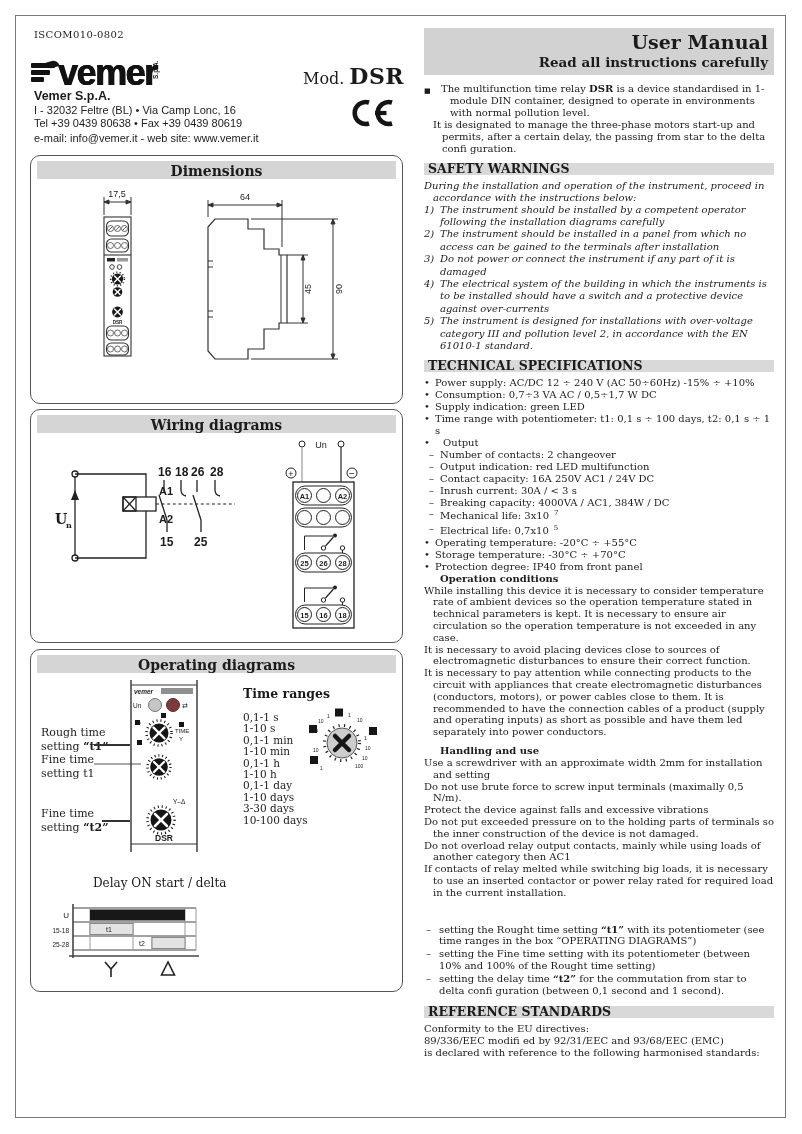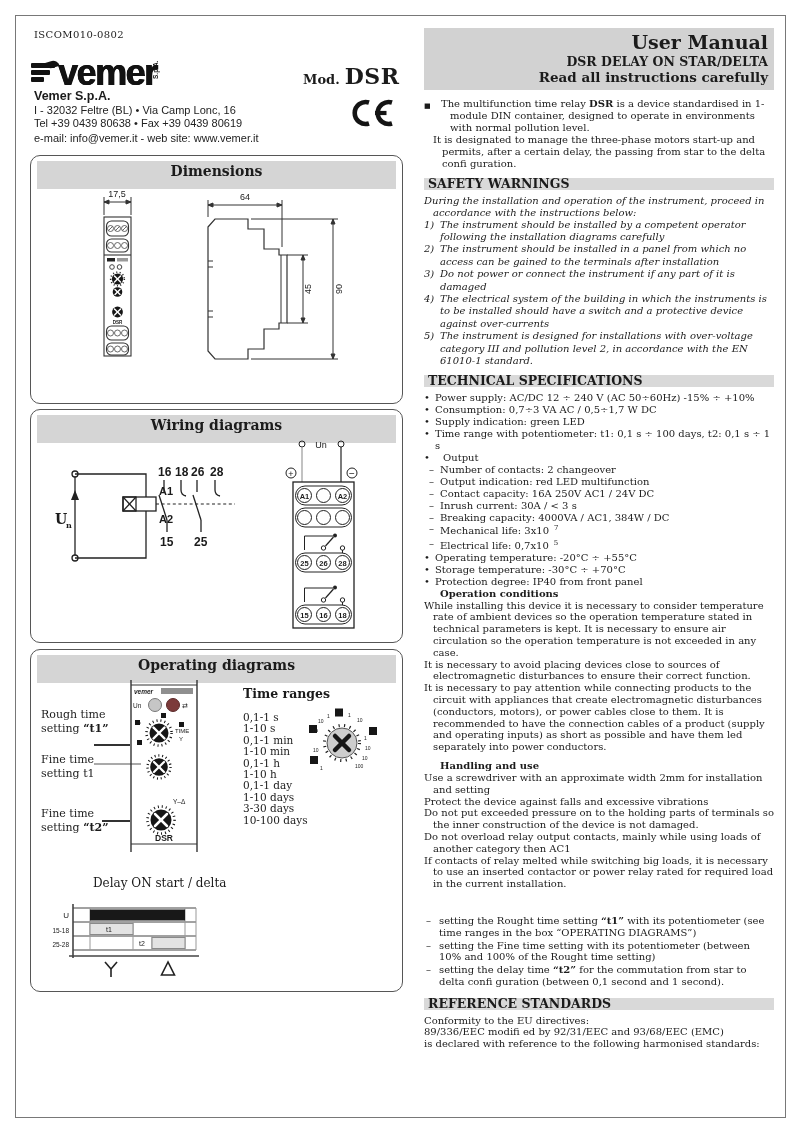--- a/index.html
+++ b/index.html
@@ -21,28 +21,28 @@
        text-shadow:.6px 0 #121212,-.3px 0 #121212}
   .logo-spa{font-family:"Liberation Sans",sans-serif;font-size:6.5px;font-weight:bold;
        transform:rotate(-90deg);transform-origin:left bottom;display:inline-block;
        margin:0 0 10px 2px;color:#121212}
   .company{position:absolute;left:34px;top:89px;font-family:"Liberation Sans",sans-serif;
        font-weight:bold;font-size:12.5px}
   .addr{position:absolute;left:34px;font-family:"Liberation Sans",sans-serif;font-size:11px;color:#222}
   .a1{top:104px}.a2{top:117px}.a3{top:132px}
 
   .model{position:absolute;left:303px;top:63px;white-space:nowrap}
-  .model .mp{font-weight:bold;font-size:13px}
+  .model .mp{font-weight:normal;font-size:16px}
   .model .mn{font-weight:bold;font-size:22px;margin-left:5px;letter-spacing:.5px}
   .ce{position:absolute;left:348px;top:97px}
 
   
   .box{position:absolute;left:30px;width:371px;border:1.5px solid #565656;border-radius:10px;background:#fff}
   .box-hd{margin:5px 6px 0 6px;background:#d5d5d5;text-align:center;font-weight:bold;
-       font-size:14px;padding:2px 0 10px}
+       font-size:14px;padding:2px 0 0}
   #box-dim{top:155px;height:247px}
   #box-wir{top:409px;height:232px}
   #box-op{top:649px;height:341px}
   .dim-svg{position:absolute;left:10px;top:32px}
   .wir-svg{position:absolute;left:8px;top:30px}
 
   
   .op-label{position:absolute;left:10px;font-size:11px;line-height:13.5px}
   .op-label b{font-weight:bold}
   .leader{position:absolute;height:1.5px;background:#333}
@@ -306,21 +306,21 @@
       <text x="265.5" y="177.5" font-size="7.5" font-weight="bold" text-anchor="middle">15</text>
       <text x="284.5" y="177.5" font-size="7.5" font-weight="bold" text-anchor="middle">16</text>
       <text x="303.5" y="177.5" font-size="7.5" font-weight="bold" text-anchor="middle">18</text>
     </g>
   </svg>
 </div>
 
 <div class="box" id="box-op">
   <div class="box-hd">Operating diagrams</div>
 
-  <div class="op-label" style="top:58px">
+  <div class="op-label" style="top:76px">
     <div>Rough time</div>
     <div><span>setting </span><b>“t1”</b></div>
   </div>
   <div class="op-label" style="top:103px">
     <div>Fine time</div>
     <div>setting t1</div>
   </div>
   <div class="op-label" style="top:157px">
     <div>Fine time</div>
     <div><span>setting </span><b>“t2”</b></div>
@@ -452,21 +452,20 @@
         <line x1="74" y1="60" x2="68" y2="67"></line>
         <line x1="68" y1="67" x2="68" y2="75"></line>
     </g>
     <polygon points="125,60 118.5,73 131.5,73" fill="none" stroke="#222" stroke-width="1.6"></polygon>
   </svg>
 </div>
 
 <div class="rc">
   <div class="hdr-box">
     <div class="hdr-title">User Manual</div>
-    <div class="hdr-sub">DSR DELAY ON STAR/DELTA</div>
     <div class="hdr-read">Read all instructions carefully</div>
   </div>
 
   <div class="intro">
     <span class="blt">■</span>
     <div class="intro-txt">
       <p class="hang"><span>The multifunction time relay </span><b>DSR</b><span> is a device standardised in 1-module DIN container, designed to operate in environments with normal pollution level.</span></p>
       <p class="hang p2">It is designated  to  manage the three-phase motors start-up and permits, after a certain delay, the passing from star to the delta confi guration.</p>
     </div>
   </div>
@@ -560,20 +559,21 @@
       </div>
   </div>
 
   <div>
     <div class="op-sub" style="margin-top:0">Operation conditions</div>
     <p class="para">While installing this device it is necessary to consider temperature rate of ambient devices so the operation temperature stated in technical parameters is kept. It is necessary to ensure air circulation so the operation temperature is not exceeded in any case.</p>
     <p class="para">It is necessary to avoid placing devices close to sources of electromagnetic disturbances to ensure their correct function.</p>
     <p class="para">It is necessary to pay attention while connecting products to the circuit with appliances that create electromagnetic disturbances (conductors, motors), or power cables close to them. It is recommended to have the connection cables of a product (supply and operating inputs) as short as possible and have them led separately into power conductors.</p>
     <div class="op-sub">Handling and use</div>
     <p class="para">Use a screwdriver with an approximate width 2mm for installation and setting</p>
+    <p class="para">Do not use brute force to screw input terminals (maximally 0,5 N/m).</p>
     <p class="para">Protect the device against falls and excessive vibrations</p>
     <p class="para">Do not put exceeded pressure on to the holding parts of terminals so the inner construction of the device is not damaged.</p>
     <p class="para">Do not overload relay output contacts, mainly while using loads of another category then AC1</p>
     <p class="para">If contacts of relay melted while switching big loads, it is necessary to use an inserted contactor or power relay rated for required load in the current installation.</p>
     <div class="gapM"></div>
     <div class="gapM"></div>
     <div class="set">
         <span class="sm">–</span>
         <span class="sx"><span>setting the Rought time setting  </span><b>“t1”</b><span> with its potentiometer (see time ranges in the box “OPERATING DIAGRAMS”)</span></span>
       </div>

